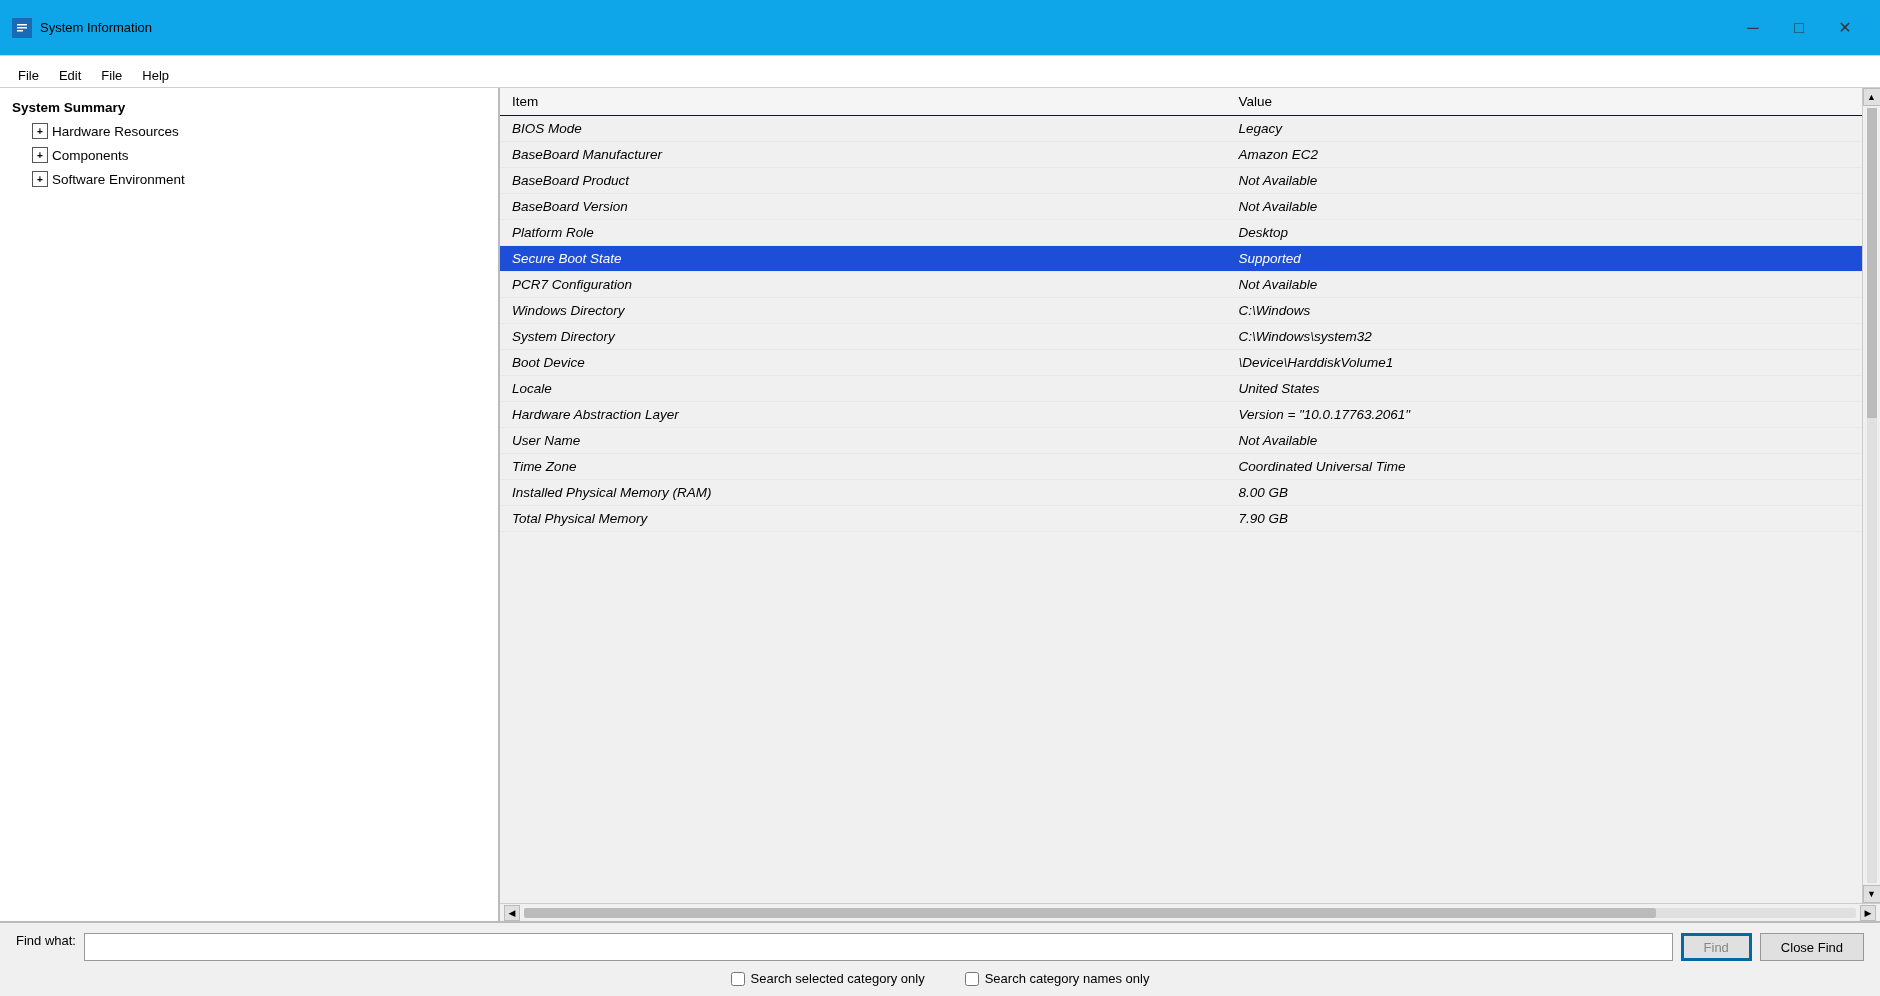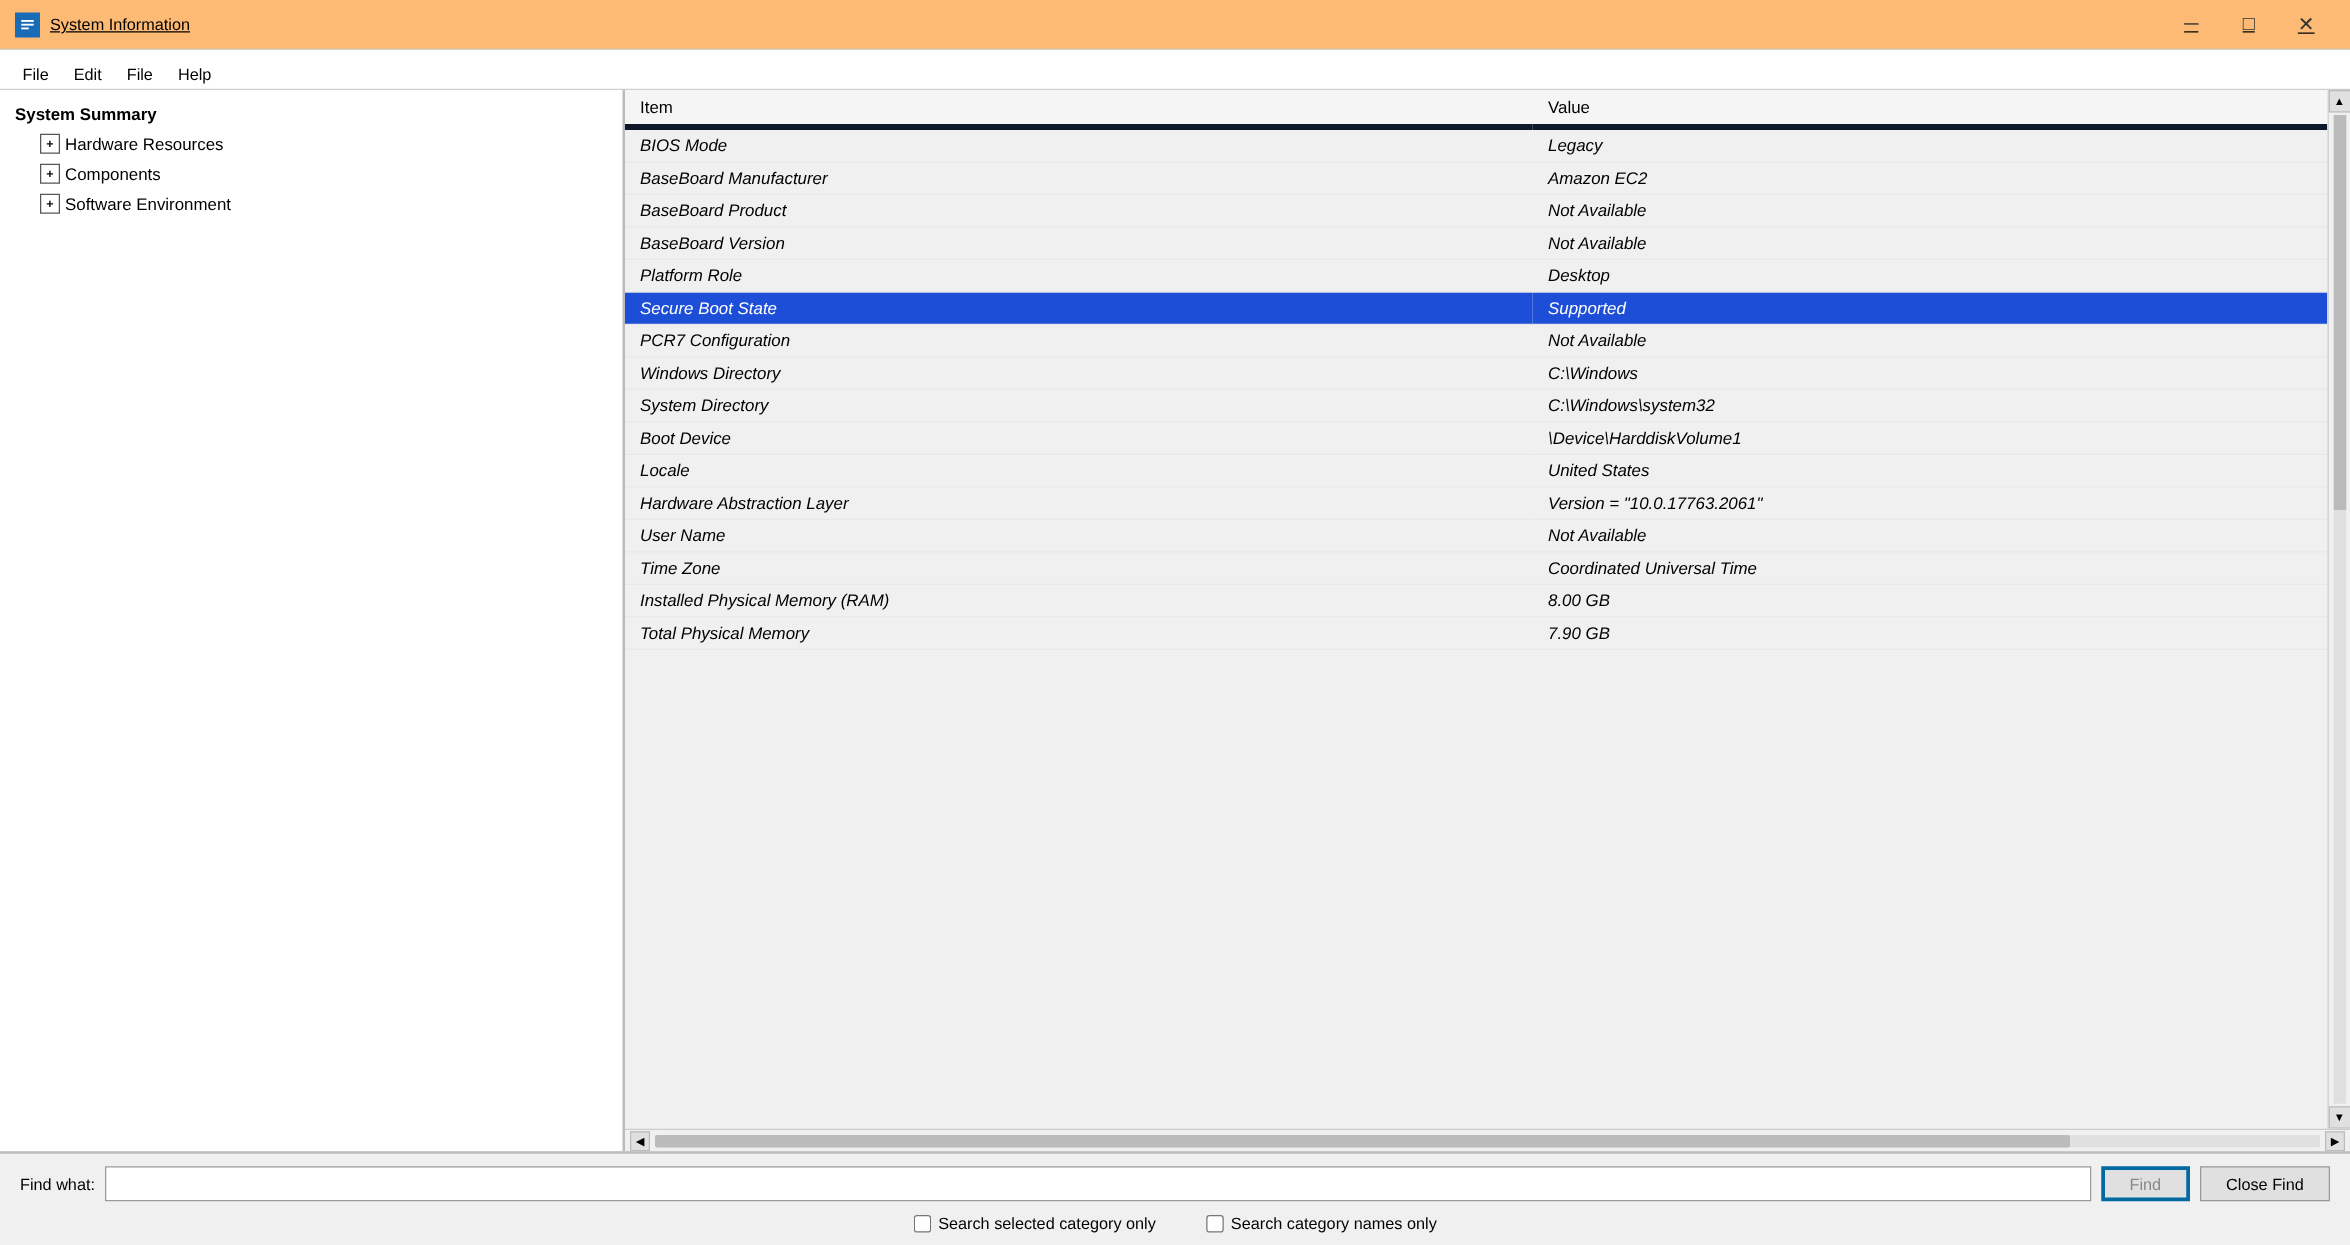--- a/index.html
+++ b/index.html
@@ -11,26 +11,25 @@
       flex-direction: column;
       width: 1880px;
       height: 996px;
       overflow: hidden;
     }
 
     
     .title-bar {
       display: flex;
       align-items: center;
-      background: #fdba74;
-      height: 40px;
+      background: #0ea5e9;
+      height: 56px;
       padding: 0 12px;
       border-bottom: 1px solid #d0d0d0;
       user-select: none;
-      text-decoration: underline;
     }
     .title-bar-icon {
       width: 20px;
       height: 20px;
       margin-right: 8px;
       background: #1a6bb5;
       display: flex;
       align-items: center;
       justify-content: center;
       color: white;
@@ -122,21 +121,21 @@
     }
     table {
       width: 100%;
       border-collapse: collapse;
       font-size: 13.5px;
     }
     thead th {
       text-align: left;
       padding: 6px 12px;
       background: #f5f5f5;
-      border-bottom: 5px solid #0f172a;
+      border-bottom: 1px solid #0f172a;
       font-weight: normal;
       color: #000;
       position: sticky;
       top: 0;
       z-index: 1;
     }
     tbody td {
       padding: 5px 12px;
       border-bottom: 1px solid #e8e8e8;
       color: #000;
@@ -237,21 +236,20 @@
     }
 
     
     .bottom-bar {
       background: #f0f0f0;
       border-top: 2px solid #bbb;
       padding: 10px 16px;
     }
     .find-row {
       display: flex;
-      align-items: center;
       gap: 8px;
       margin-bottom: 10px;
     }
     .find-label {
       font-size: 13px;
       color: #000;
       white-space: nowrap;
     }
     .find-input {
       flex: 1;

